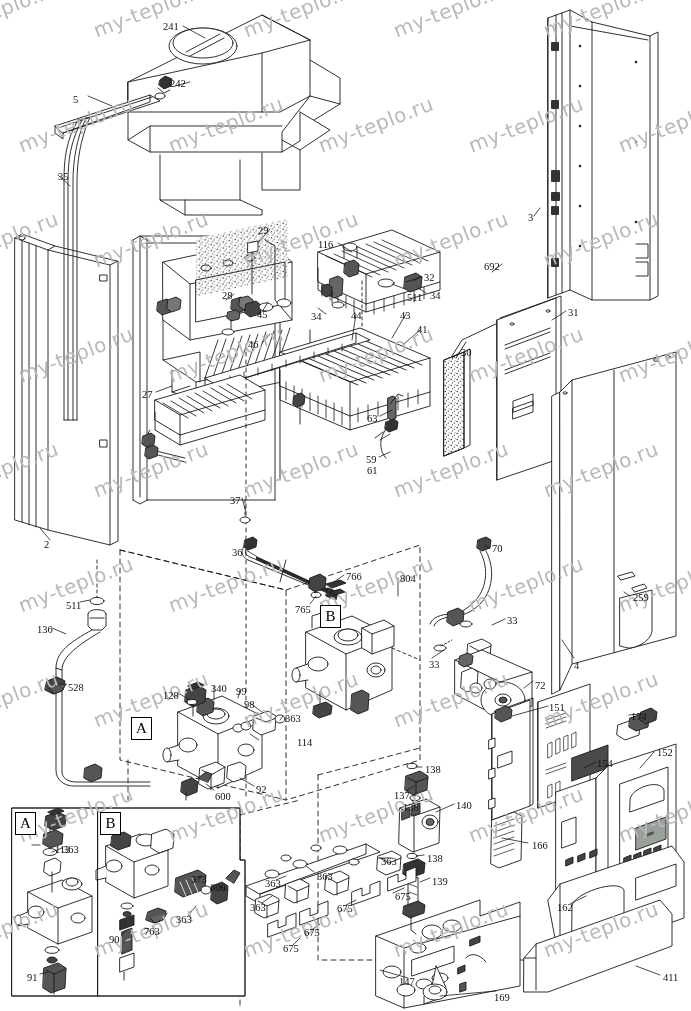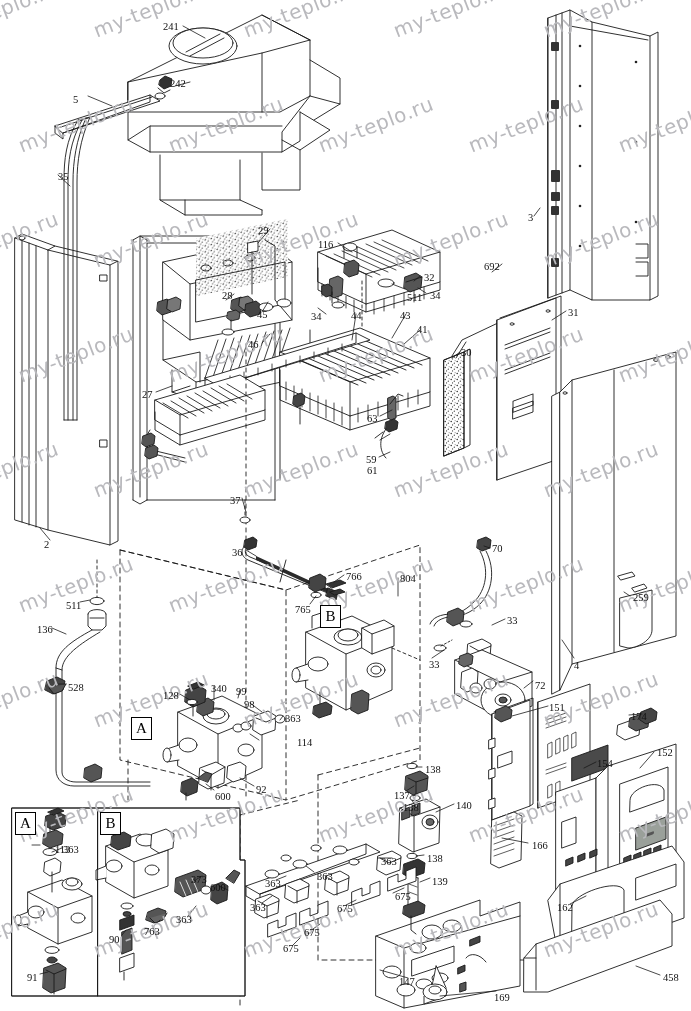--- a/index.html
+++ b/index.html
@@ -939,21 +939,21 @@
       <div class="lbl" style="left: 256px; top: 785px;">92</div>
       <div class="lbl" style="left: 215px; top: 792px;">600</div>
       <div class="lbl" style="left: 425px; top: 765px;">138</div>
       <div class="lbl" style="left: 394px; top: 791px;">137</div>
       <div class="lbl" style="left: 403px; top: 803px;">138</div>
       <div class="lbl" style="left: 456px; top: 801px;">140</div>
       <div class="lbl" style="left: 427px; top: 854px;">138</div>
       <div class="lbl" style="left: 432px; top: 877px;">139</div>
       <div class="lbl" style="left: 520px; top: 841px; padding-left: 12px;">166</div>
       <div class="lbl" style="left: 557px; top: 903px; text-align: right;">162</div>
-      <div class="lbl" style="left: 663px; top: 973px;">458</div>
+      <div class="lbl" style="left: 663px; top: 973px;">411</div>
       <div class="lbl" style="left: 399px; top: 977px;">147</div>
       <div class="lbl" style="left: 494px; top: 993px;">169</div>
       <div class="lbl" style="left: 381px; top: 857px;">363</div>
       <div class="lbl" style="left: 265px; top: 879px;">363</div>
       <div class="lbl" style="left: 250px; top: 903px;">363</div>
       <div class="lbl" style="left: 317px; top: 872px;">363</div>
       <div class="lbl" style="left: 395px; top: 892px;">675</div>
       <div class="lbl" style="left: 337px; top: 904px;">675</div>
       <div class="lbl" style="left: 304px; top: 928px;">675</div>
       <div class="lbl" style="left: 283px; top: 944px;">675</div>

